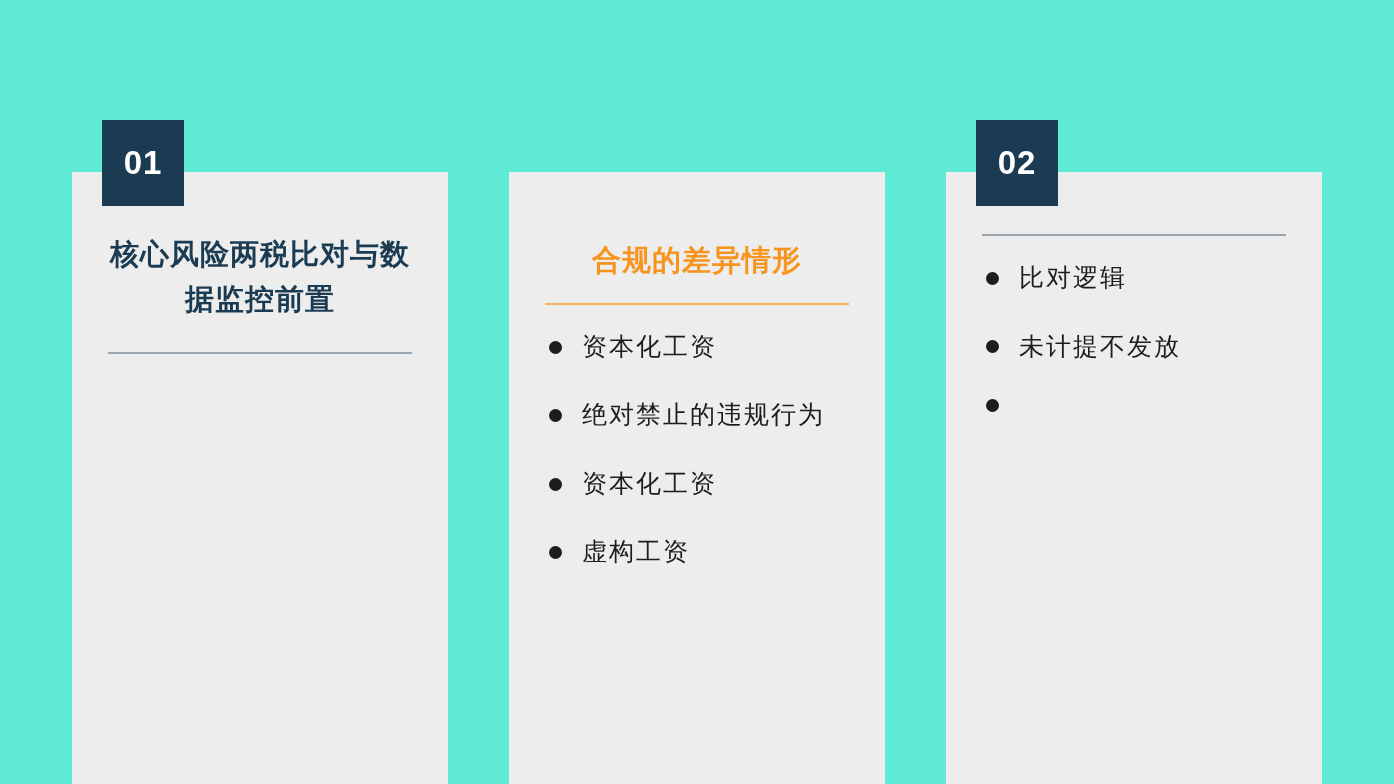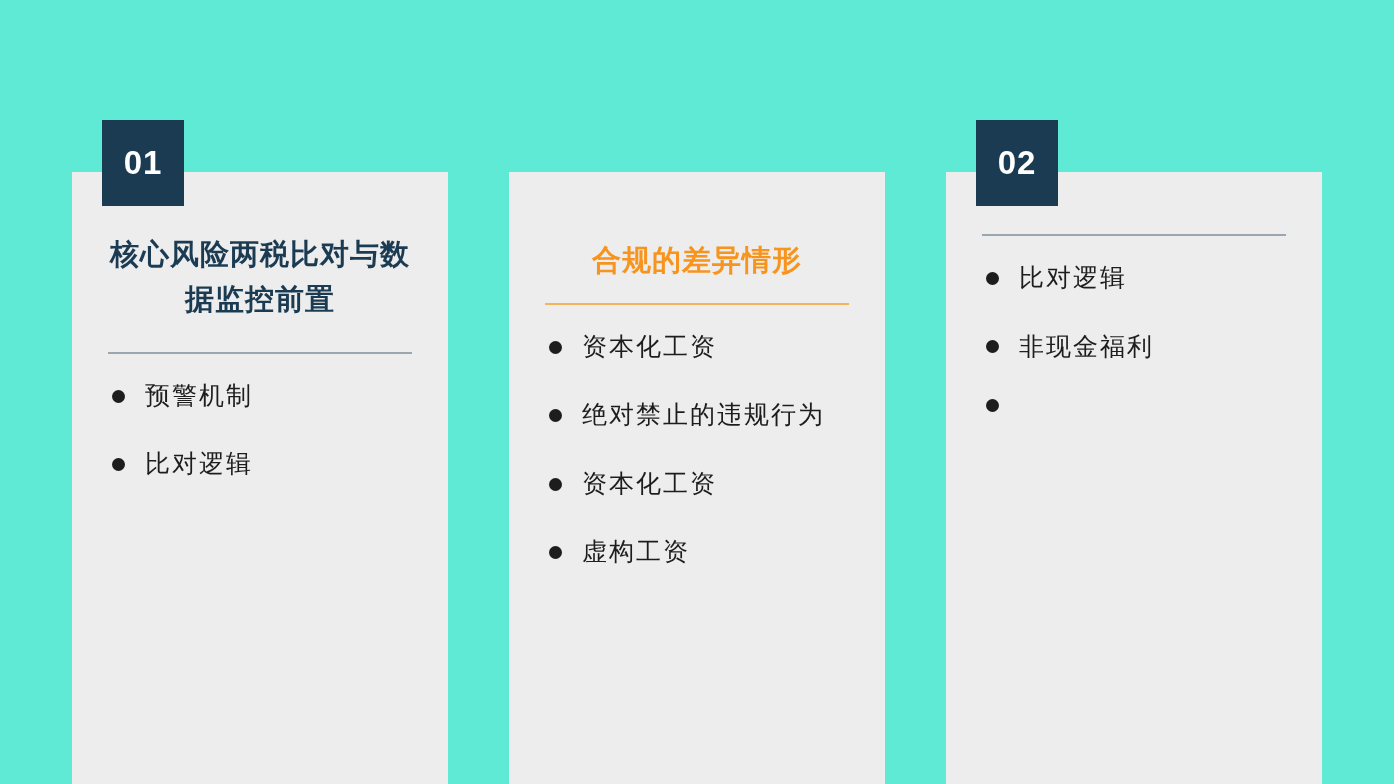--- a/index.html
+++ b/index.html
@@ -118,30 +118,20 @@
 <div class="slide">
   <div class="cards">
 
     <div class="card card-1">
       <div class="num-badge badge-dark">
         <span>01</span>
       </div>
       <div class="card-body">
         <div class="card-title title-dark">核心风险两税比对与数据监控前置</div>
         <div class="divider divider-dark"></div>
-        <ul class="bullets">
-          <li>
-            <span class="dot"></span>
-            <span class="txt">预警机制</span>
-          </li>
-          <li>
-            <span class="dot"></span>
-            <span class="txt">比对逻辑</span>
-          </li>
-        </ul>
       </div>
     </div>
 
     <div class="card card-2">
       <div class="card-body">
         <div class="card-title title-orange">合规的差异情形</div>
         <div class="divider divider-orange"></div>
         <ul class="bullets">
           <li>
             <span class="dot"></span>
@@ -169,21 +159,21 @@
       </div>
       <div class="card-body">
         <div class="divider divider-dark"></div>
         <ul class="bullets">
           <li>
             <span class="dot"></span>
             <span class="txt">比对逻辑</span>
           </li>
           <li>
             <span class="dot"></span>
-            <span class="txt">非现金福利</span>
+            <span class="txt">未计提不发放</span>
           </li>
           <li>
             <span class="dot"></span>
           </li>
         </ul>
       </div>
     </div>
 
   </div>
 </div>

